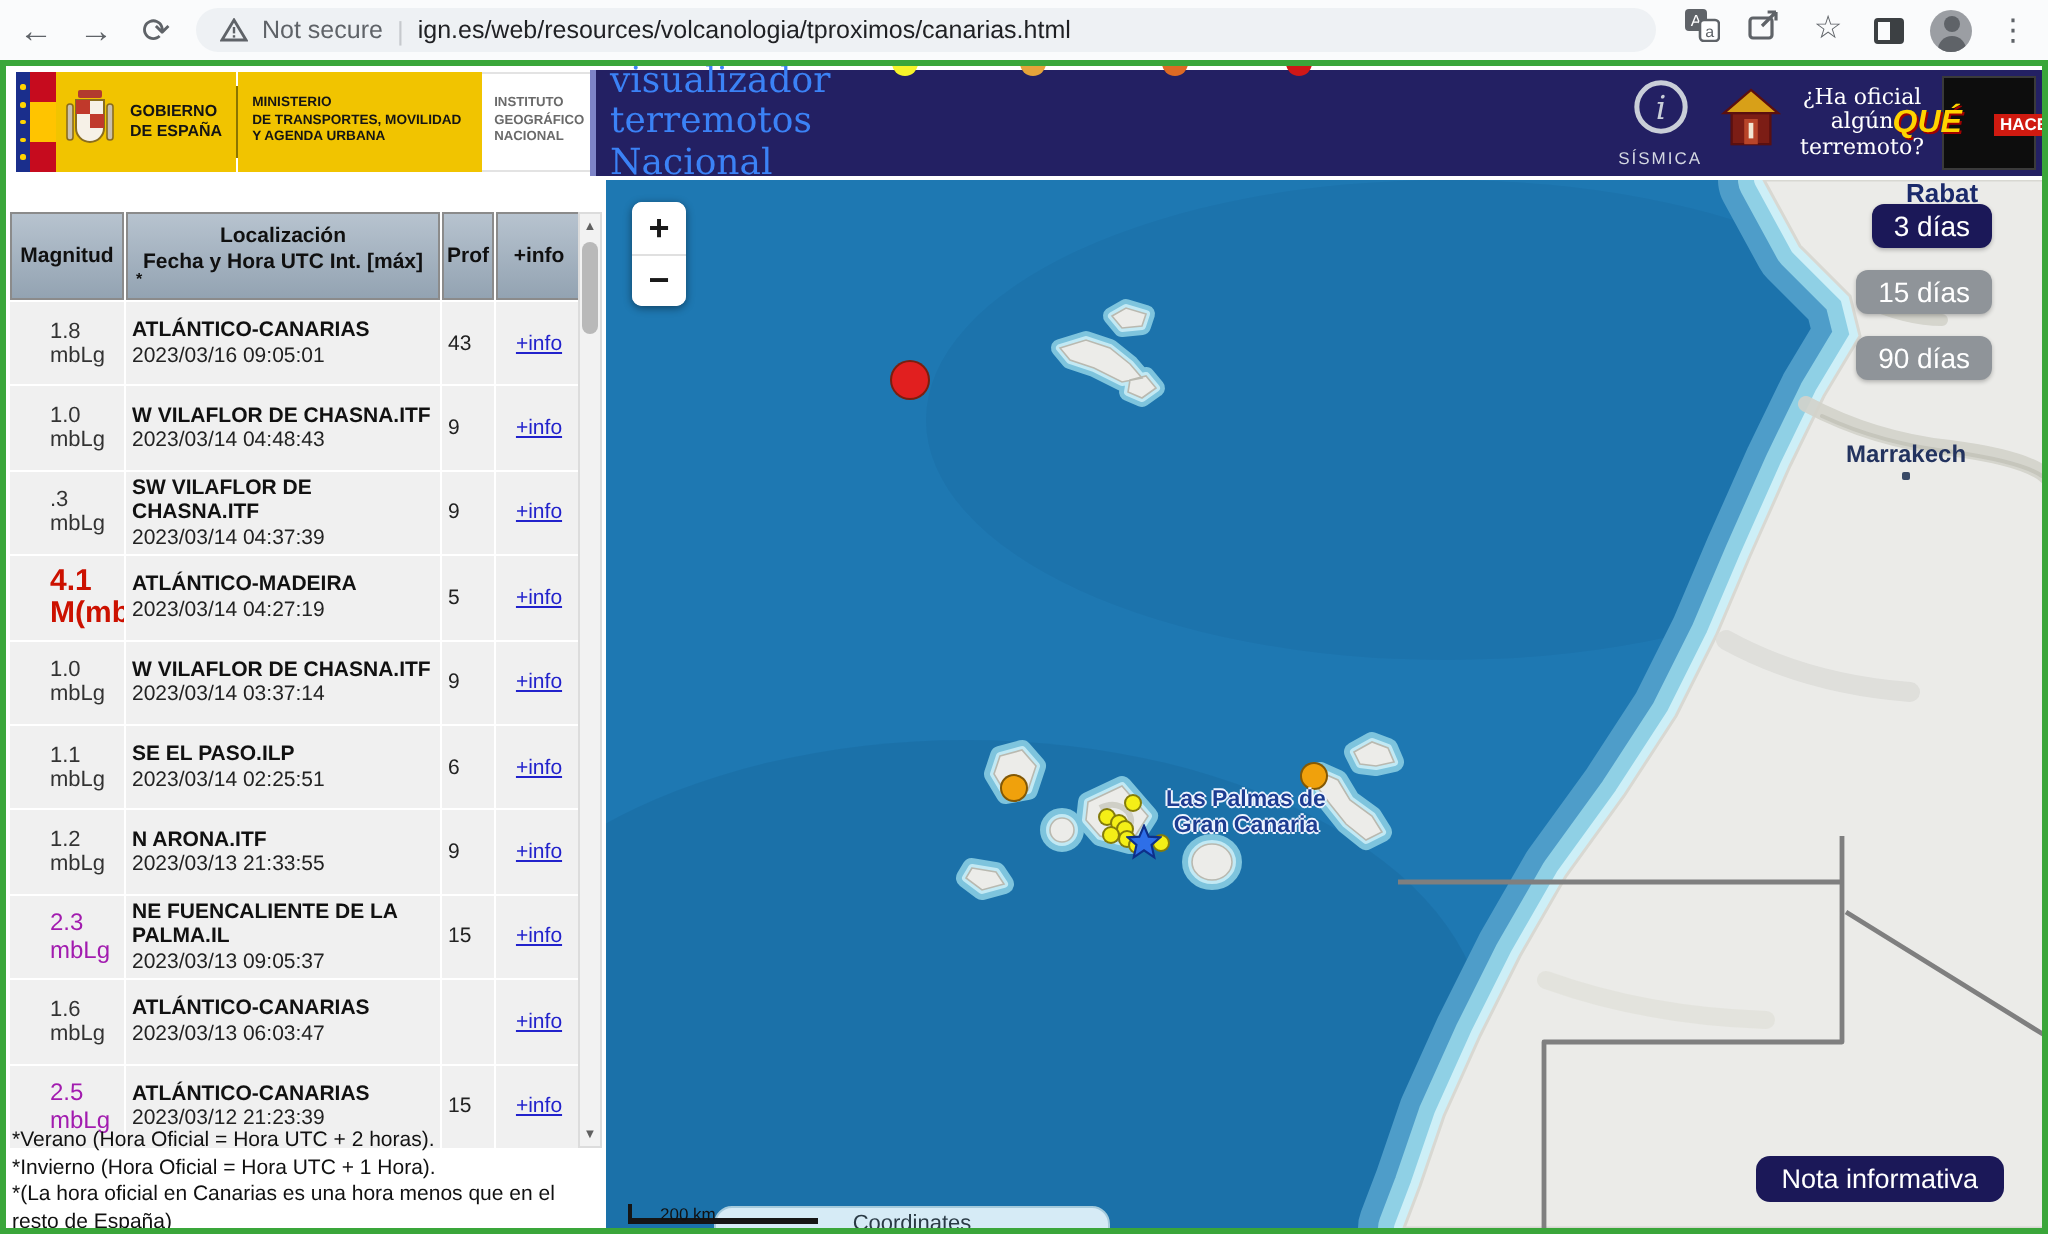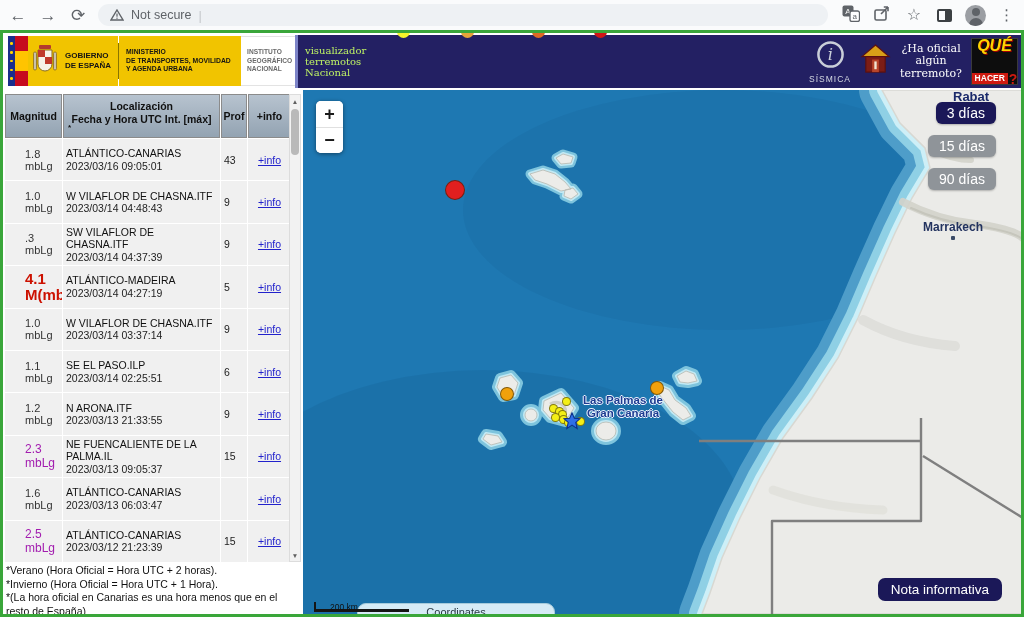--- a/index.html
+++ b/index.html
@@ -40,53 +40,53 @@
   .gov-text { background:#f1c400; padding:4px 7px 4px 3px; display:flex; flex-direction:column; justify-content:center;
     font-weight:bold; font-size:8px; line-height:1.25; color:#141414; }
   .vdiv { width:1px; background:#8a7500; margin:7px 0; }
   .ministry-text { background:#f1c400; padding:4px 10px 4px 7px; display:flex; flex-direction:column; justify-content:center;
     font-weight:bold; font-size:6.8px; line-height:1.3; color:#141414; width:122px; }
   .ign-section { background:#fff; border:1px solid #e3e3e3; border-left:none; padding:3px 6px; display:flex; align-items:center; gap:5px; }
   .ign-text { font-size:6.6px; font-weight:bold; color:#6a6a6a; line-height:1.35; }
 
   .navy-band { position:absolute; left:292px; right:0; top:2px; height:53px; background:#232063;
     border-left:3px solid #7d84c8; display:flex; align-items:center; padding-left:7px; }
-  .viewer-title { font-family:"DejaVu Serif", serif; color:#bef264; font-size:10px; line-height:1.12; margin-right:10px; white-space:nowrap; }
+  .viewer-title { font-family:"DejaVu Serif", serif; color:#3b82f6; font-size:18px; line-height:1.12; margin-right:10px; white-space:nowrap; }
   .legend-wrap { display:flex; align-items:flex-end; }
   .legend-item { display:flex; flex-direction:column; align-items:center; margin:0 10px;gap:46px; }
   .legend-dot { width:13px; height:13px; border-radius:50%; display:block; margin-bottom:3px; }
   .legend-label { color:#fff; font-size:9.5px; font-weight:bold; white-space:nowrap; }
   .last-quake { display:flex; align-items:center; margin-left:14px; gap:6px; }
   .last-quake-text { color:#fff; font-size:12px; font-weight:bold; line-height:1.25; }
   .band-right { margin-left:auto; display:flex; align-items:center; gap:9px; padding-right:3px; }
   .sismica { display:flex; flex-direction:column; align-items:center; }
   .sismica-label { color:#d4d8e2; font-size:8.5px; letter-spacing:1px; margin-top:1px; }
   .felt-text { color:#fff; font-family:"DejaVu Serif", serif; font-size:11px; line-height:1.15; text-align:center; }
-  .que-badge { width:47px; height:47px; background:#0d0d0d; display:flex; flex-direction:column;
+  .que-badge { width:47px; height:47px; background:#0d0d0d; display:flex; flex-direction:row;
     align-items:center; justify-content:center; border:1px solid #3a3a3a;gap:16px; }
   .que-word { color:#ffd400; font-weight:bold; font-style:italic; font-size:16px; line-height:1; text-shadow:1px 1px 0 #a00000; }
   .hacer-row { display:flex; align-items:center; gap:1px; margin-top:2px; }
   .hacer-word { background:#cf1a10; color:#fff; font-size:8.5px; font-weight:bold; padding:1px 3px; line-height:1.1; }
   .qmark { color:#cf1a10; font-size:14px; font-weight:bold; line-height:1; }
 
   
   .left-panel { position:absolute; top:57px; left:0; width:300px; bottom:0; background:#fff; }
-  .quake-table { position:absolute; top:4px; left:2px; width:296px; height:468px; background:#fff; }
+  .quake-table { position:absolute; top:16px; left:2px; width:296px; height:468px; background:#fff; }
   .tgrid { margin-right:13px; }
   .thead, .trow { display:grid; grid-template-columns:57px 157px 26px 43px; column-gap:1px; }
   .thead { height:44px; margin-bottom:1px; }
   .thead .cell { background:linear-gradient(#b7c3cf,#93a3b2); border:1px solid #8b8b8b; color:#101010;
     font-size:10.5px; font-weight:bold; display:flex; flex-direction:column; align-items:center; justify-content:center; line-height:1.2; text-align:center; }
   .thead .ast { font-size:8px; line-height:0.8; align-self:flex-start; margin-left:4px; }
   .trow { height:41.4px; margin-bottom:1px; }
   .trow .cell { background:#f0f0f0; display:flex; flex-direction:column; justify-content:center; padding:1px 3px; overflow:hidden; }
   .cell.mag { font-size:11px; color:#333;padding-left:20px; }
   .cell.mag.mid { color:#a21caf; font-size:12px; }
   .cell.mag.major { color:#cc1100; font-weight:bold; font-size:15px; line-height:1.05; }
-  .locname { font-size:10.5px; font-weight:normal; color:#111; line-height:1.18; }
+  .locname { font-size:10.5px; font-weight:bold; color:#111; line-height:1.18; }
   .locdate { font-size:10.5px; color:#222; line-height:1.18; }
   .cell.depth { font-size:10.5px; color:#222; align-items:flex-start; }
   .cell.info { align-items:center; }
   .infolink { color:#2222cc; font-size:10.5px; text-decoration:underline; }
   .scrollbar { position:absolute; right:0; top:0; bottom:0; width:12px; background:#f2f2f2; border:1px solid #dcdcdc;
     display:flex; flex-direction:column; align-items:center; }
   .sb-arrow { font-size:6.5px; color:#606060; height:12px; display:flex; align-items:center; }
   .sb-arrow.down { margin-top:auto; }
   .sb-thumb { width:8px; height:46px; background:#b9b9b9; border-radius:4px; margin-top:2px; }
   .footnotes { position:absolute; left:3px; top:474px; right:6px; font-size:10.5px; color:#111; line-height:1.3; }
@@ -132,20 +132,21 @@
   <div class="omnibox">
     <span class="warn-tri">
       <svg width="14" height="12" viewBox="0 0 14 12">
           <path d="M7 1 L13 11 L1 11 Z" fill="none" stroke="#5f6368" stroke-width="1.4"></path>
           <rect x="6.4" y="4.5" width="1.2" height="3.2" fill="#5f6368"></rect>
           <rect x="6.4" y="8.6" width="1.2" height="1.2" fill="#5f6368"></rect>
         </svg>
     </span>
     <span class="sec-label">Not secure</span>
     <span class="omni-div">|</span>
+    <span class="url-text">ign.es/web/resources/volcanologia/tproximos/canarias.html</span>
   </div>
   <div class="right-icons">
     <span>
       <svg width="18" height="17" viewBox="0 0 18 17">
           <rect x="0.5" y="0.5" width="11" height="11" rx="2" fill="#5f6368"></rect>
           <text x="6" y="9" font-size="8" fill="#fff" text-anchor="middle" font-family="Liberation Sans">A</text>
           <rect x="8" y="6" width="9.5" height="10.5" rx="2" fill="#fff" stroke="#5f6368" stroke-width="1.3"></rect>
           <text x="12.8" y="14.4" font-size="8" fill="#5f6368" text-anchor="middle" font-family="Liberation Sans">a</text>
         </svg>
     </span>

